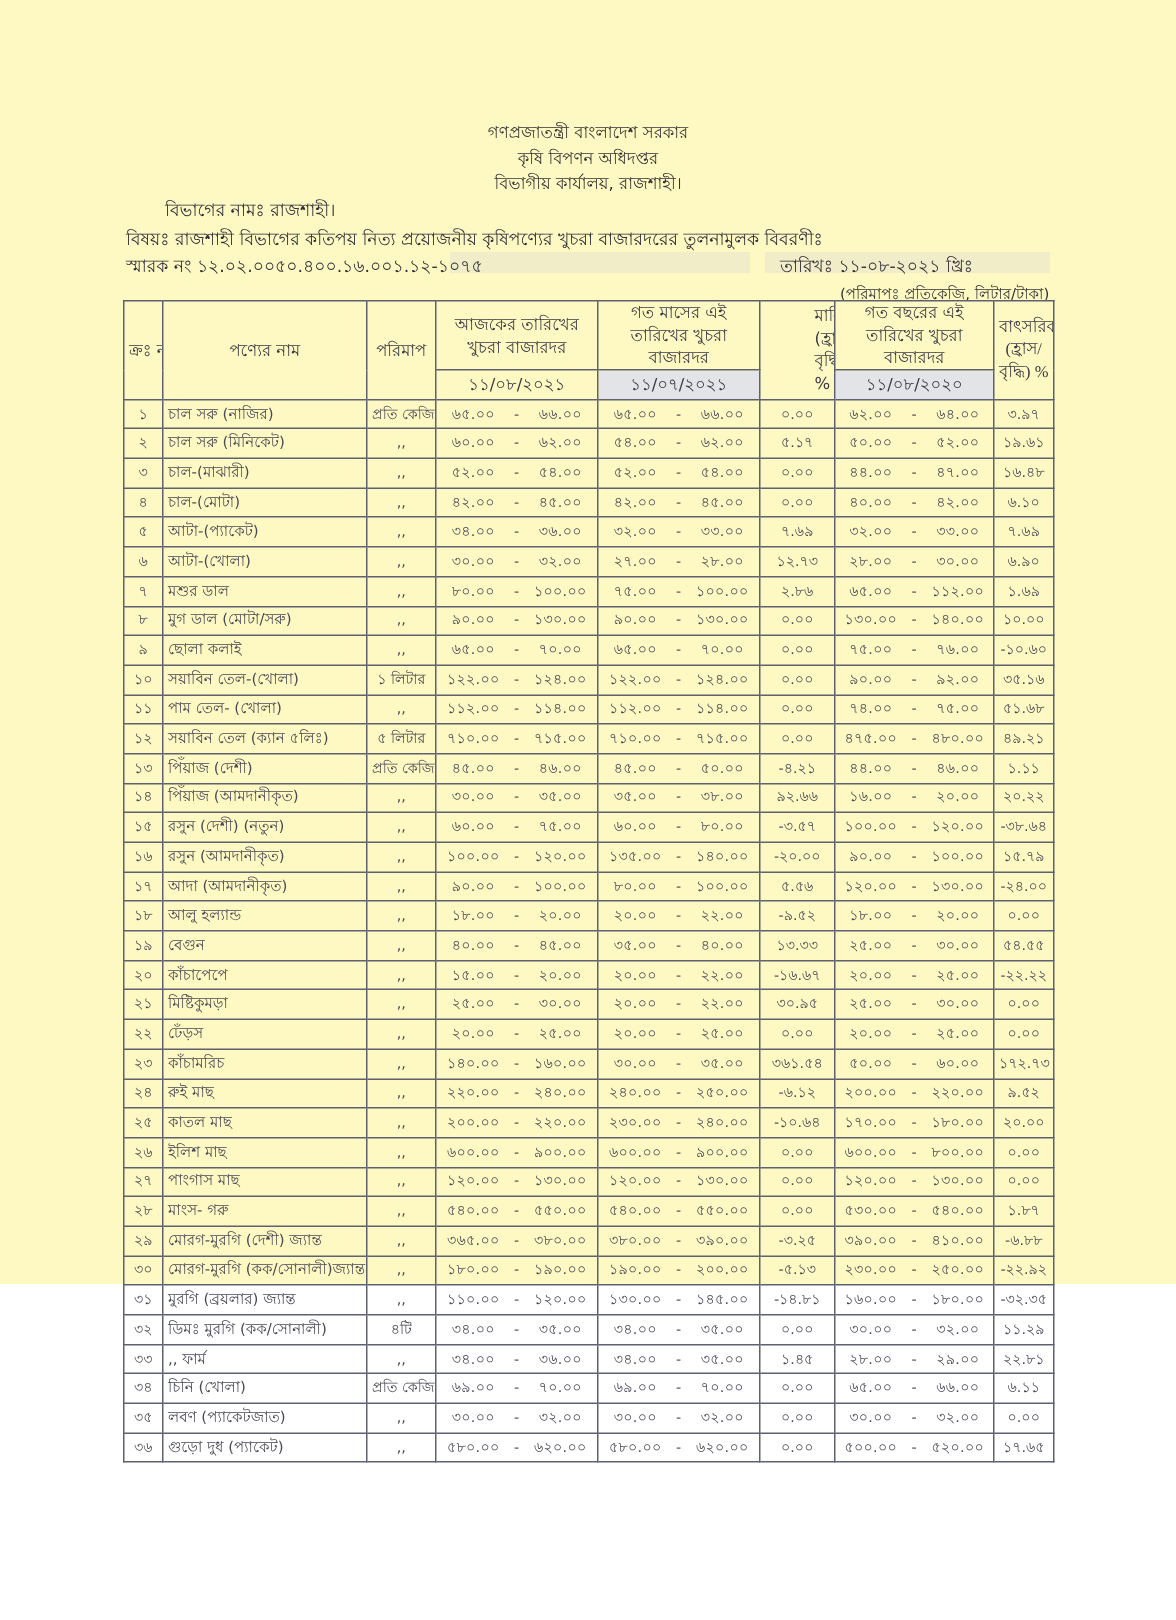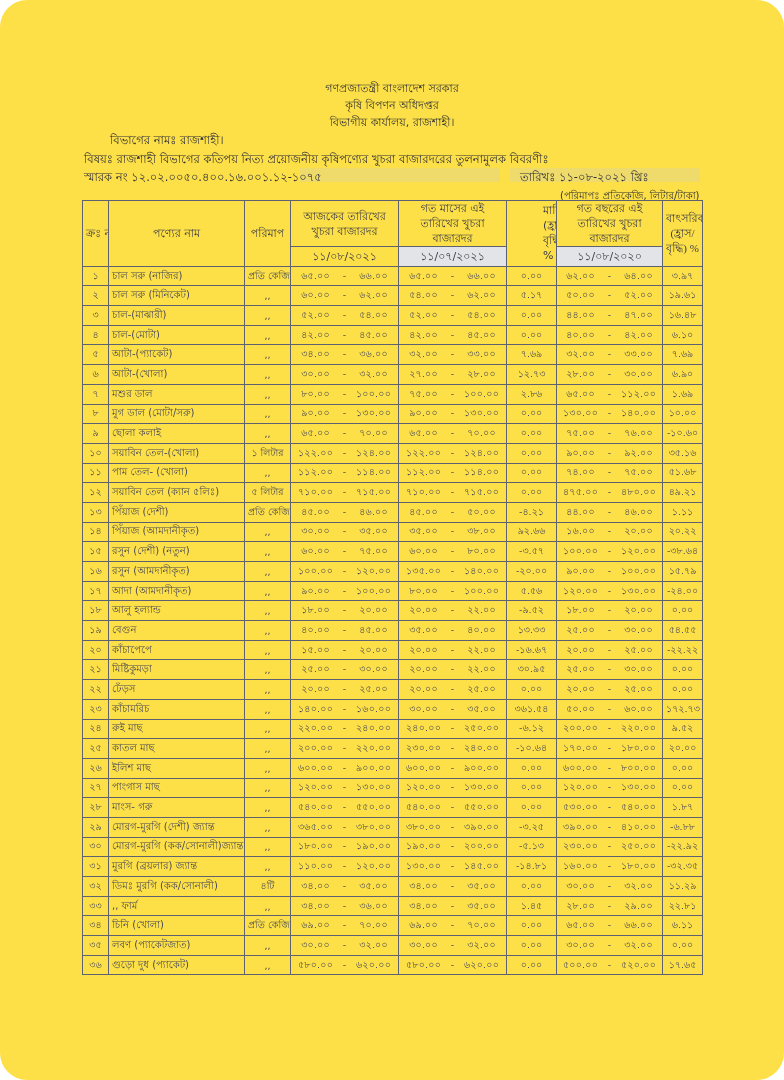--- a/index.html
+++ b/index.html
@@ -1,18 +1,18 @@
 <!DOCTYPE html>
 <html><head>
 <meta charset="utf-8">
 <style>
   html, body { margin: 0; padding: 0; background: #ffffff; }
   body { width: 784px; height: 1080px; position: relative; overflow: hidden;
          font-family: "DejaVu Sans", sans-serif; color: #3a3a44; }
-  .page { position: absolute; left: 0; top: 0; width: 784px; height: 1080px; background: #fde047; border-radius: 27px; }
+  .page { position: absolute; left: 0; top: 0; width: 784px; height: 856px; background: #fef9c3; }
   .hdr { position: absolute; left: 0; width: 784px; text-align: center; font-size: 11px; color: #333; }
   .h1 { top: 80px; } .h2 { top: 97px; } .h3 { top: 114px; }
   .line { position: absolute; left: 84px; font-size: 11.5px; color: #2f2f38; white-space: nowrap; }
   .l1 { top: 132px; margin-left: 26px; } .l2 { top: 151px; } .l3 { top: 169px; }
   .date { position: absolute; left: 520px; top: 169px; font-size: 11.5px; color: #2f2f38; }
   .unit { position: absolute; left: 560px; top: 188px; font-size: 10px; color: #333; }
   .smudge { position: absolute; background: rgba(200,205,215,0.25); }
   table.rates { position: absolute; left: 82px; top: 200px; width: 620px; border-collapse: collapse;
                 table-layout: fixed; font-size: 9.5px; }
   table.rates td, table.rates th { border: 1px solid #5d6170; padding: 0 3px; height: 18.7px;

